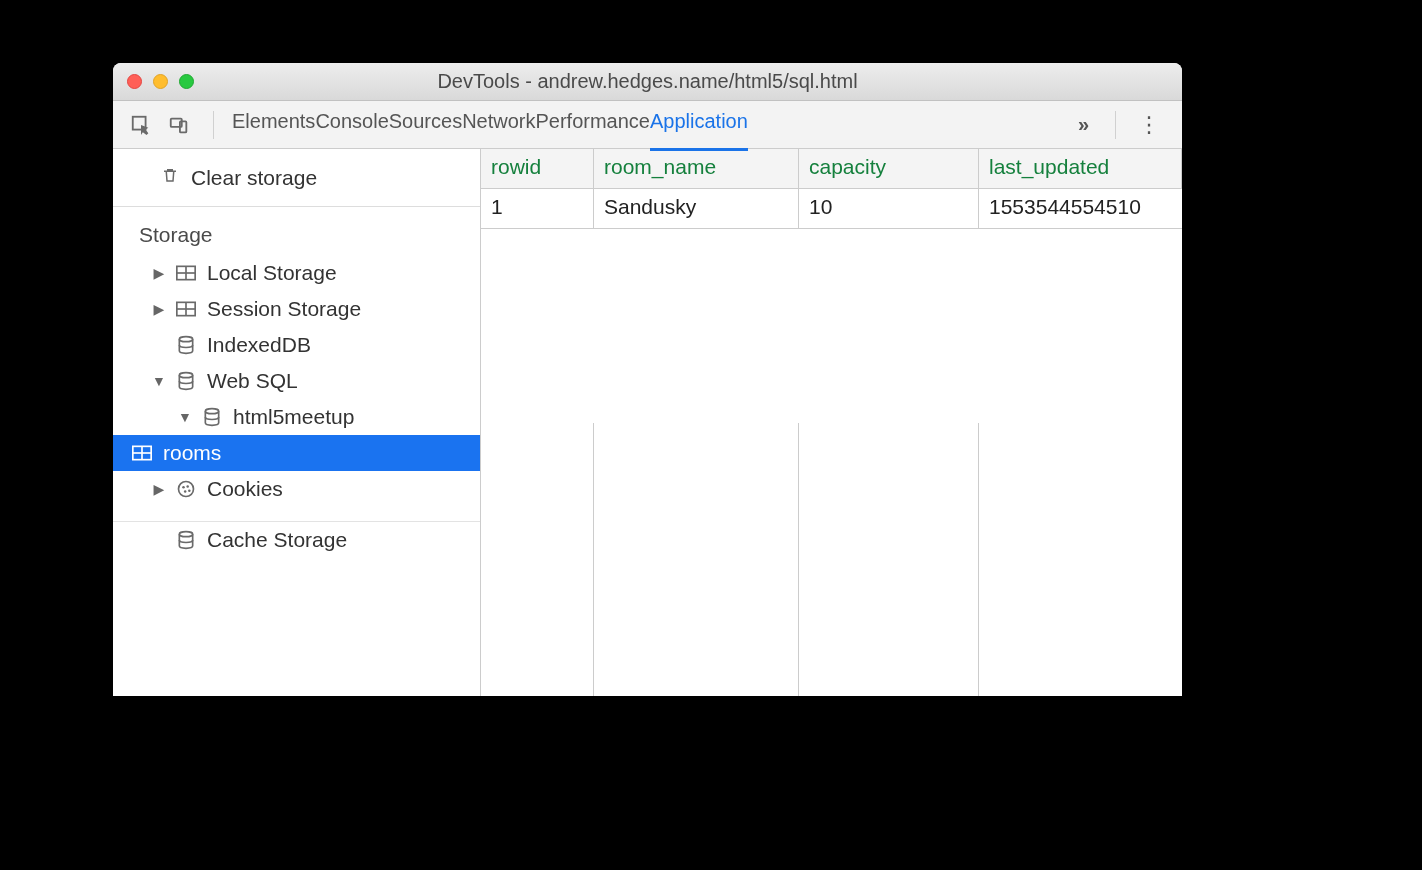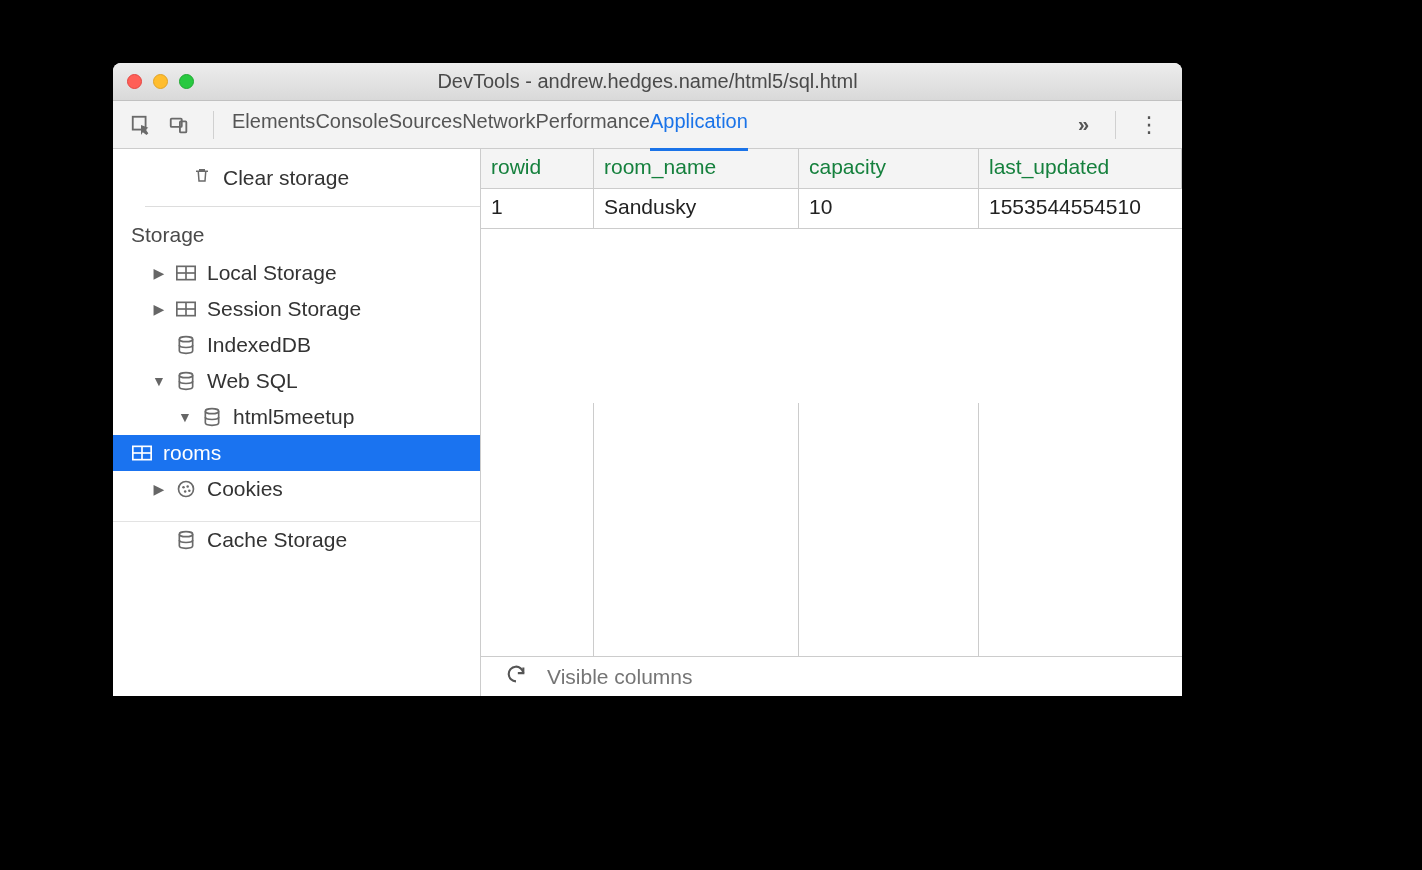--- a/index.html
+++ b/index.html
@@ -62,28 +62,28 @@
   
   .body { flex:1; display:flex; min-height:0; }
   .sidebar {
     width: 368px;
     border-right:1px solid #ccc;
     background:#fff;
     display:flex;
     flex-direction:column;
     overflow:hidden;
   }
-  .scroll-top { border-bottom:1px solid #ddd; padding-bottom:10px;margin-left:32px; }
+  .scroll-top { border-bottom:1px solid #ddd; padding-bottom:10px; }
   .sidebar-item {
     display:flex; align-items:center; gap:12px;
     padding: 6px 0 6px 48px;
     font-size:21px; color:#333;
   }
   .sidebar-item.cut { color:#888; font-size:20px; margin-top:-8px; overflow:hidden; height:18px; align-items:flex-end;}
-  .section-title { padding:16px 0 8px 18px; font-size:21px; color:#4a4a4a; }
+  .section-title { padding:16px 0 8px 18px; font-size:21px; color:#4a4a4a;margin-left:8px; }
   .tree { font-size:21px; }
   .node { display:flex; align-items:center; gap:10px; padding:6px 0 6px 18px; }
   .indent1 { padding-left:40px; }
   .indent2 { padding-left:66px; }
   .indent3 { }
   .node.selected { background:#1a73f0; color:#fff; }
   .node.selected svg { fill:#fff !important; stroke:#fff !important; }
   .disclosure { width:12px; display:inline-flex; justify-content:center; color:#666; font-size:14px;}
   .node .icon { width:22px; display:inline-flex; justify-content:center; }
   .section-divider { height:1px; background:#e3e3e3; margin:14px 0 0; }
@@ -303,25 +303,16 @@
           <div class="cell">10</div>
           <div class="cell lastcol">1553544554510</div>
         </div>
         <div class="fill" style="flex:1;">
           <div class="fillcol"></div>
           <div class="fillcol"></div>
           <div class="fillcol"></div>
           <div class="fillcol"></div>
         </div>
       </div>
-      <div class="statusbar">
-        <span>
-          <svg width="22" height="22" viewBox="0 0 24 24">
-              <path d="M20 11A8 8 0 1 0 12 20" fill="none" stroke="#555" stroke-width="2.3"></path>
-              <path d="M20 5v6h-6" fill="none" stroke="#555" stroke-width="2.3"></path>
-            </svg>
-        </span>
-        <input class="filter" placeholder="Visible columns" style="">
-      </div>
     </div>
 
   </div>
 </div>
 
 </body></html>

